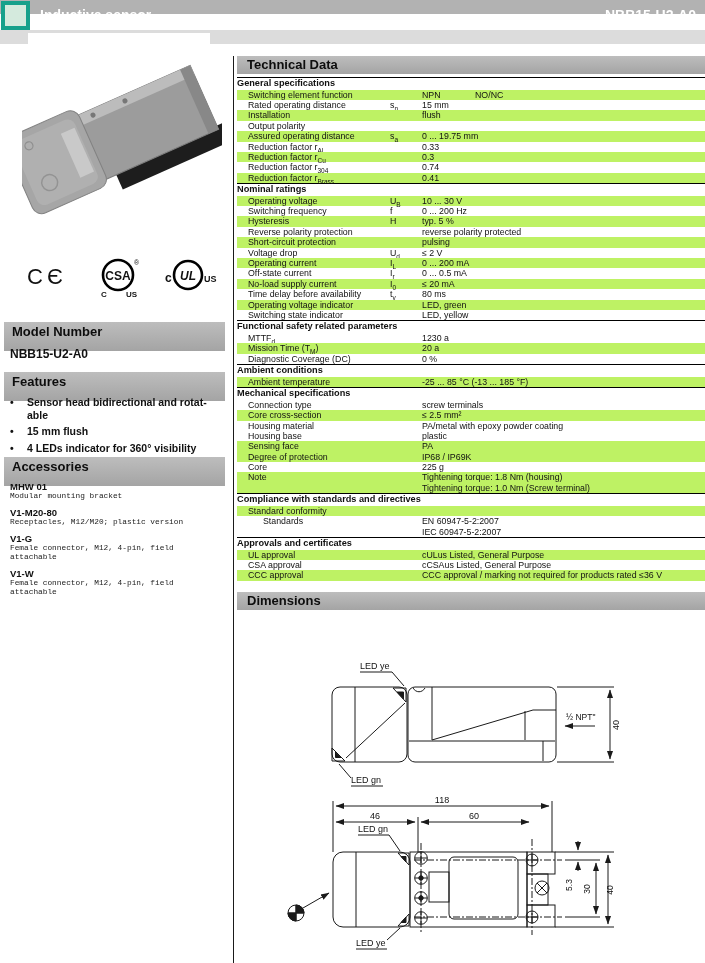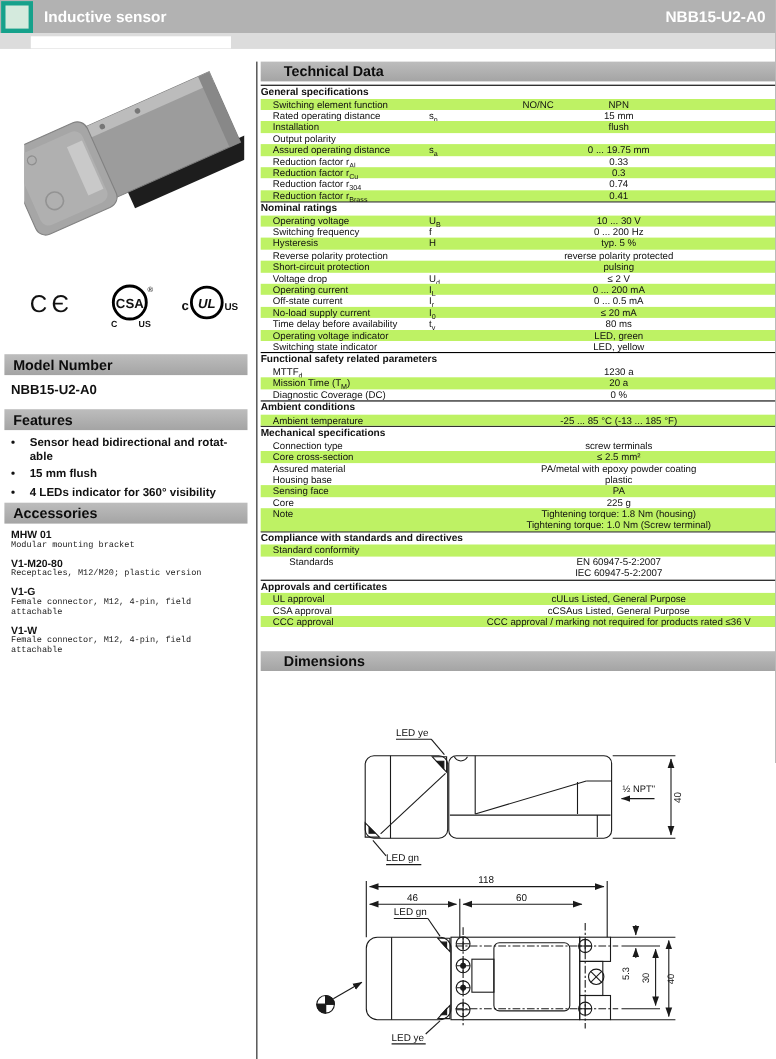--- a/index.html
+++ b/index.html
@@ -1,58 +1,58 @@
 <!DOCTYPE html>
 <html><head>
 <meta charset="utf-8">
 <style>
   html,body{margin:0;padding:0;background:#888;}
   .page{position:relative;width:705px;height:963px;background:#fff;
         font-family:"Liberation Sans",sans-serif;color:#111;overflow:hidden;}
 
   
-  .topbar{position:absolute;left:0;top:0;width:705px;height:44px;background:#b2b2b2;}
+  .topbar{position:absolute;left:0;top:0;width:705px;height:14px;background:#b2b2b2;}
   .logo{position:absolute;left:1px;top:1px;width:21px;height:21px;background:#d4eadd;border:4px solid #16a18b;}
   .tb-title{position:absolute;left:40px;top:0;line-height:30px;font-size:14px;font-weight:bold;color:#fff;}
   .tb-model{position:absolute;right:9px;top:0;line-height:30px;font-size:14px;font-weight:bold;color:#fff;}
   .substrip{position:absolute;left:0;top:30px;width:705px;height:14px;background:#dcdcdc;}
   .notch{position:absolute;left:28px;top:33px;width:182px;height:11px;background:#fff;}
 
   .vdivider{position:absolute;left:233px;top:56px;width:1px;height:907px;background:#1a1a1a;}
 
   
   .photo{position:absolute;left:22px;top:54px;}
   .logos{position:absolute;left:20px;top:252px;width:205px;height:52px;}
-  .lbar{position:absolute;left:4px;width:221px;height:19px;line-height:19px;
+  .lbar{position:absolute;left:4px;width:221px;height:29px;line-height:19px;
         background:linear-gradient(180deg,#bdbdbd,#a4a4a4);font-size:13px;font-weight:bold;
         padding-left:8px;box-sizing:border-box;color:#0d0d0d;}
   .bar-model{top:322px}.bar-feat{top:372px}.bar-acc{top:457px}
   .model-val{position:absolute;left:10px;top:347px;font-size:12px;font-weight:bold;}
   .features{position:absolute;left:10px;top:396px;width:204px;}
   .feat-item{display:flex;font-size:10.5px;font-weight:bold;line-height:12.5px;margin-bottom:4px;}
   .feat-bullet{width:17px;flex:0 0 17px;}
   .accs{position:absolute;left:10px;top:481px;width:210px;}
   .acc{margin-bottom:6px;}
   .acc-code{font-size:9.5px;font-weight:bold;line-height:11px;}
   .acc-desc{font-size:7.8px;line-height:9px;color:#1c1c1c;font-family:Liberation Mono, monospace;}
 
   
   .rbar{position:absolute;left:237px;width:468px;height:18px;line-height:18px;
         background:linear-gradient(180deg,#bdbdbd,#a4a4a4);font-size:13px;font-weight:bold;
-        padding-left:21px;box-sizing:border-box;color:#0d0d0d;}
+        padding-left:10px;box-sizing:border-box;color:#0d0d0d;}
   .bar-tech{top:56px}.bar-dim{top:592px}
   .tech-table{position:absolute;left:237px;top:77px;width:468px;}
   .sec-h{font-weight:bold;font-size:9.2px;height:11.6px;line-height:11.6px;border-top:1px solid #000;}
   .row{position:relative;height:10.4px;line-height:10.4px;font-size:8.8px;}
   .row.two{height:20.8px;}
   .row.stripe{background:#bef264;}
   .lbl{position:absolute;left:11px;white-space:nowrap;}
   .lbl.ind2{left:26px;}
   .sym{position:absolute;left:153px;}
-  .val{position:absolute;left:185px;right:2px;text-align:center;}
+  .val{position:absolute;left:185px;right:2px;}
   .val2{position:absolute;left:238px;}
   .row sub,.sec-h sub{font-size:6.5px;}
 
   svg text{font-family:"Liberation Sans",sans-serif;fill:#111;}
   .dwg{position:absolute;}
   .d1{left:240px;top:612px;}
   .d2{left:240px;top:795px;}
 </style>
 </head>
 <body>
@@ -261,30 +261,34 @@
       <div class="sec-h">Mechanical specifications</div>
       <div class="row">
         <span class="lbl">Connection type</span>
         <span class="val">screw terminals</span>
       </div>
       <div class="row stripe">
         <span class="lbl">Core cross-section</span>
         <span class="val">≤ 2.5 mm²</span>
       </div>
       <div class="row">
-        <span class="lbl">Assured material</span>
+        <span class="lbl">Housing material</span>
         <span class="val">PA/metal with epoxy powder coating</span>
       </div>
       <div class="row">
         <span class="lbl">Housing base</span>
         <span class="val">plastic</span>
       </div>
       <div class="row stripe">
         <span class="lbl">Sensing face</span>
         <span class="val">PA</span>
+      </div>
+      <div class="row stripe">
+        <span class="lbl">Degree of protection</span>
+        <span class="val">IP68 / IP69K</span>
       </div>
       <div class="row">
         <span class="lbl">Core</span>
         <span class="val">225 g</span>
       </div>
       <div class="row stripe two">
         <span class="lbl">Note</span>
         <span class="val">
           <div>Tightening torque: 1.8 Nm (housing)</div>
           <div>Tightening torque: 1.0 Nm (Screw terminal)</div>

